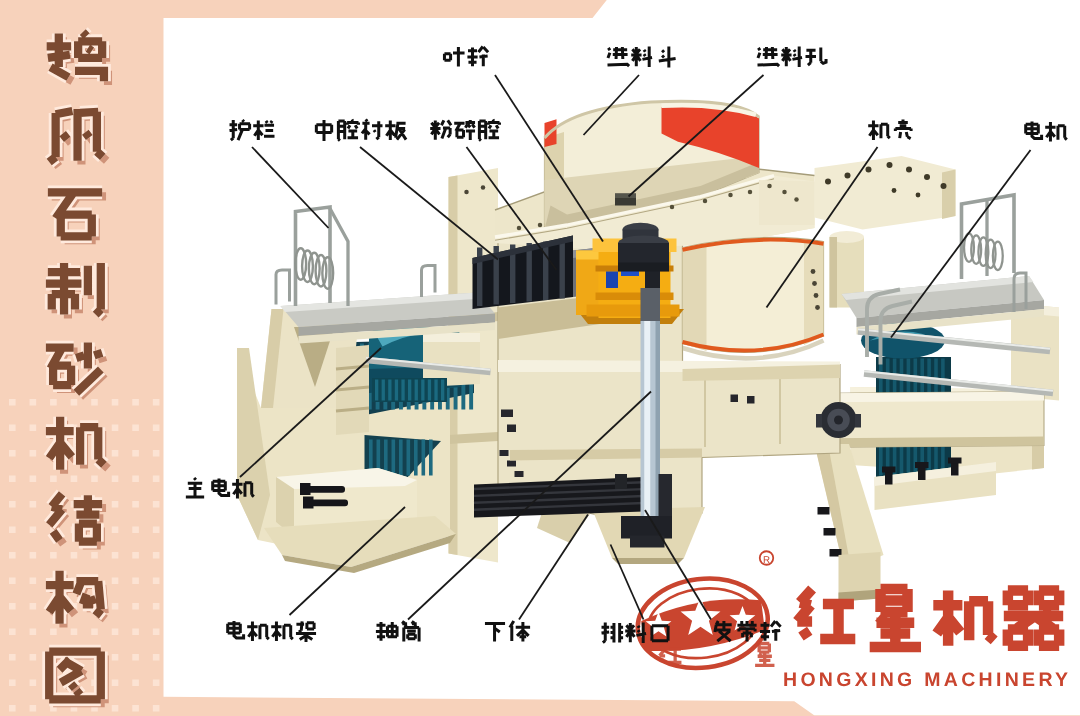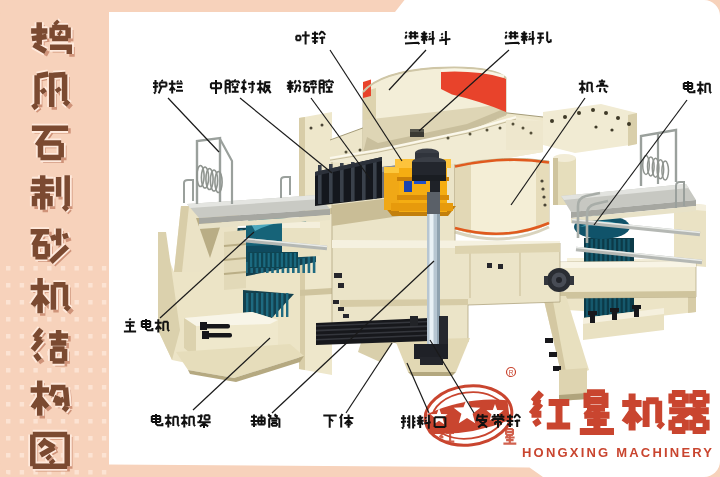--- a/index.html
+++ b/index.html
@@ -1,15 +1,15 @@
 <!DOCTYPE html>
 <html><head><meta charset="utf-8">
 <style>
 html,body{margin:0;padding:0;background:#f7d2bb;font-family:"Liberation Sans",sans-serif;}
-#page{width:720px;height:477px;overflow:hidden;border-radius:16px;}
+#page{width:720px;height:477px;overflow:hidden;}
 </style></head>
 <body>
 
 <div id="page">
 <svg width="720" height="477" viewBox="0 0 720 477">
 
 <rect x="0" y="0" width="720" height="477" fill="#f7d2bb"></rect>
 
 <path d="M6.0,266.0h4.4v4.4h-4.4zM19.7,266.0h4.4v4.4h-4.4zM33.4,266.0h4.4v4.4h-4.4zM47.1,266.0h4.4v4.4h-4.4zM60.8,266.0h4.4v4.4h-4.4zM74.5,266.0h4.4v4.4h-4.4zM88.2,266.0h4.4v4.4h-4.4zM101.9,266.0h4.4v4.4h-4.4zM6.0,283.0h4.4v4.4h-4.4zM19.7,283.0h4.4v4.4h-4.4zM33.4,283.0h4.4v4.4h-4.4zM47.1,283.0h4.4v4.4h-4.4zM60.8,283.0h4.4v4.4h-4.4zM74.5,283.0h4.4v4.4h-4.4zM88.2,283.0h4.4v4.4h-4.4zM101.9,283.0h4.4v4.4h-4.4zM6.0,300.0h4.4v4.4h-4.4zM19.7,300.0h4.4v4.4h-4.4zM33.4,300.0h4.4v4.4h-4.4zM47.1,300.0h4.4v4.4h-4.4zM60.8,300.0h4.4v4.4h-4.4zM74.5,300.0h4.4v4.4h-4.4zM88.2,300.0h4.4v4.4h-4.4zM101.9,300.0h4.4v4.4h-4.4zM6.0,317.0h4.4v4.4h-4.4zM19.7,317.0h4.4v4.4h-4.4zM33.4,317.0h4.4v4.4h-4.4zM47.1,317.0h4.4v4.4h-4.4zM60.8,317.0h4.4v4.4h-4.4zM74.5,317.0h4.4v4.4h-4.4zM88.2,317.0h4.4v4.4h-4.4zM101.9,317.0h4.4v4.4h-4.4zM6.0,334.0h4.4v4.4h-4.4zM19.7,334.0h4.4v4.4h-4.4zM33.4,334.0h4.4v4.4h-4.4zM47.1,334.0h4.4v4.4h-4.4zM60.8,334.0h4.4v4.4h-4.4zM74.5,334.0h4.4v4.4h-4.4zM88.2,334.0h4.4v4.4h-4.4zM101.9,334.0h4.4v4.4h-4.4zM6.0,351.0h4.4v4.4h-4.4zM19.7,351.0h4.4v4.4h-4.4zM33.4,351.0h4.4v4.4h-4.4zM47.1,351.0h4.4v4.4h-4.4zM60.8,351.0h4.4v4.4h-4.4zM74.5,351.0h4.4v4.4h-4.4zM88.2,351.0h4.4v4.4h-4.4zM101.9,351.0h4.4v4.4h-4.4zM6.0,368.0h4.4v4.4h-4.4zM19.7,368.0h4.4v4.4h-4.4zM33.4,368.0h4.4v4.4h-4.4zM47.1,368.0h4.4v4.4h-4.4zM60.8,368.0h4.4v4.4h-4.4zM74.5,368.0h4.4v4.4h-4.4zM88.2,368.0h4.4v4.4h-4.4zM101.9,368.0h4.4v4.4h-4.4zM6.0,385.0h4.4v4.4h-4.4zM19.7,385.0h4.4v4.4h-4.4zM33.4,385.0h4.4v4.4h-4.4zM47.1,385.0h4.4v4.4h-4.4zM60.8,385.0h4.4v4.4h-4.4zM74.5,385.0h4.4v4.4h-4.4zM88.2,385.0h4.4v4.4h-4.4zM101.9,385.0h4.4v4.4h-4.4zM6.0,402.0h4.4v4.4h-4.4zM19.7,402.0h4.4v4.4h-4.4zM33.4,402.0h4.4v4.4h-4.4zM47.1,402.0h4.4v4.4h-4.4zM60.8,402.0h4.4v4.4h-4.4zM74.5,402.0h4.4v4.4h-4.4zM88.2,402.0h4.4v4.4h-4.4zM101.9,402.0h4.4v4.4h-4.4zM6.0,419.0h4.4v4.4h-4.4zM19.7,419.0h4.4v4.4h-4.4zM33.4,419.0h4.4v4.4h-4.4zM47.1,419.0h4.4v4.4h-4.4zM60.8,419.0h4.4v4.4h-4.4zM74.5,419.0h4.4v4.4h-4.4zM88.2,419.0h4.4v4.4h-4.4zM101.9,419.0h4.4v4.4h-4.4zM6.0,436.0h4.4v4.4h-4.4zM19.7,436.0h4.4v4.4h-4.4zM33.4,436.0h4.4v4.4h-4.4zM47.1,436.0h4.4v4.4h-4.4zM60.8,436.0h4.4v4.4h-4.4zM74.5,436.0h4.4v4.4h-4.4zM88.2,436.0h4.4v4.4h-4.4zM101.9,436.0h4.4v4.4h-4.4zM6.0,453.0h4.4v4.4h-4.4zM19.7,453.0h4.4v4.4h-4.4zM33.4,453.0h4.4v4.4h-4.4zM47.1,453.0h4.4v4.4h-4.4zM60.8,453.0h4.4v4.4h-4.4zM74.5,453.0h4.4v4.4h-4.4zM88.2,453.0h4.4v4.4h-4.4zM101.9,453.0h4.4v4.4h-4.4zM6.0,470.0h4.4v4.4h-4.4zM19.7,470.0h4.4v4.4h-4.4zM33.4,470.0h4.4v4.4h-4.4zM47.1,470.0h4.4v4.4h-4.4zM60.8,470.0h4.4v4.4h-4.4zM74.5,470.0h4.4v4.4h-4.4zM88.2,470.0h4.4v4.4h-4.4zM101.9,470.0h4.4v4.4h-4.4z" fill="#fce3d3"></path>
 

